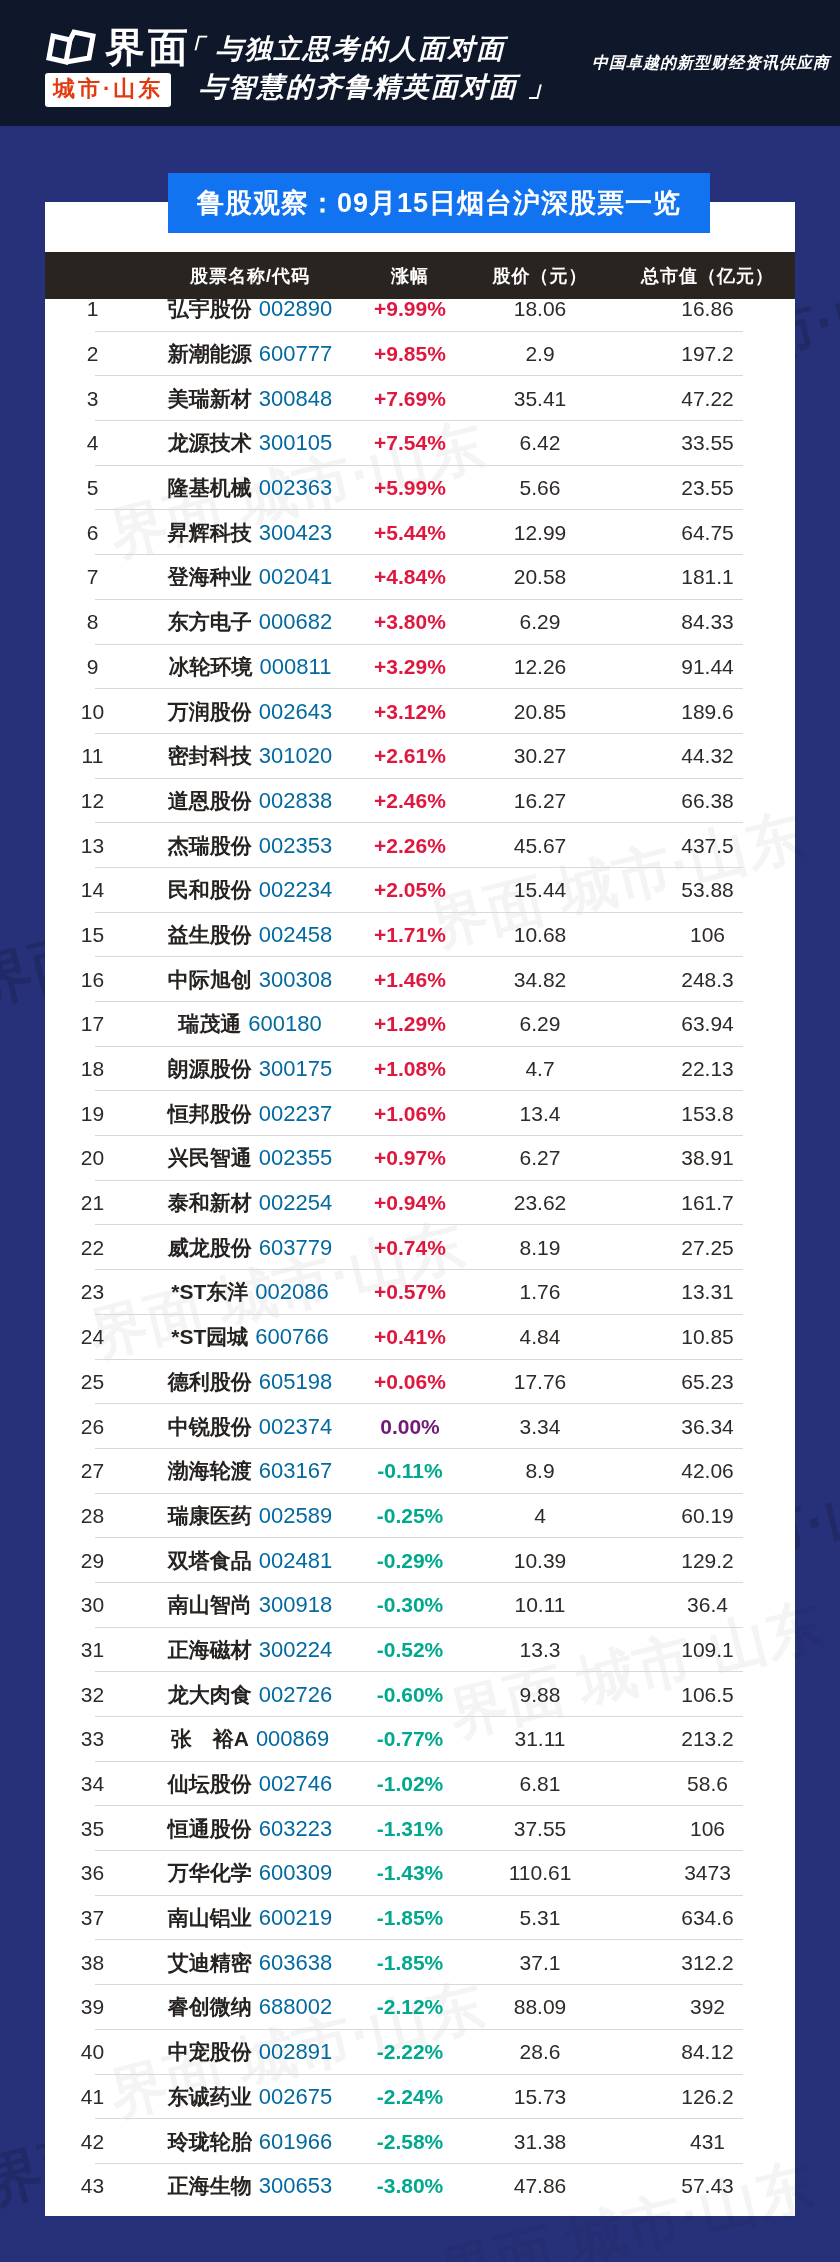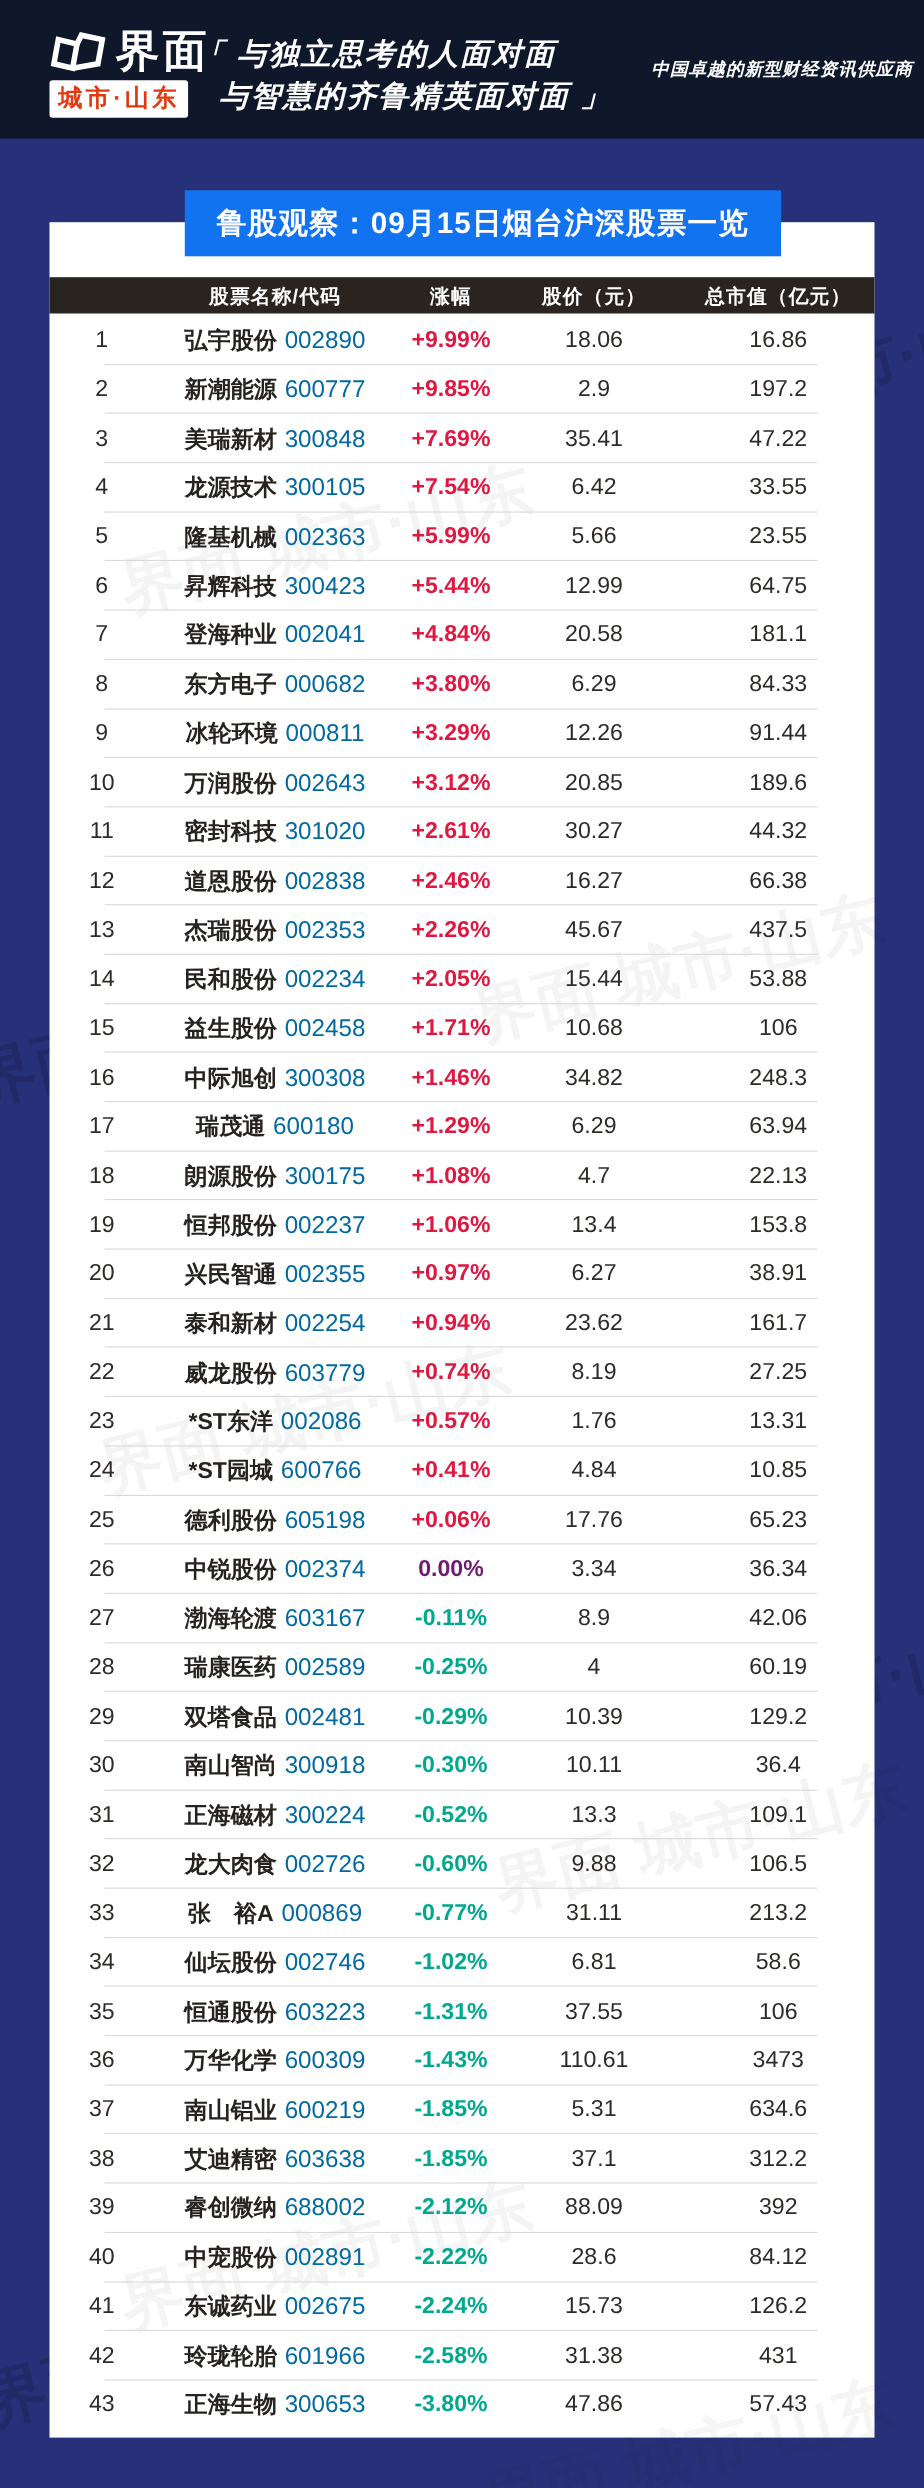--- a/index.html
+++ b/index.html
@@ -40,21 +40,21 @@
     background:#1273F0;color:#fff;z-index:4;
     display:flex;align-items:center;justify-content:center;
     font-size:27px;font-weight:bold;letter-spacing:1px;white-space:nowrap;
   }
   
   .card{
     position:absolute;left:45px;top:202px;width:750px;height:2014px;
     background:#ffffff;z-index:2;
   }
   .thead{
-    position:absolute;top:50px;left:0;width:750px;height:33px;
+    position:absolute;top:50px;left:0;width:750px;height:47px;
     background:#2A2420;color:#fff;z-index:2;
     display:grid;grid-template-columns:95px 220px 100px 160px 175px;
     align-items:center;font-size:18px;font-weight:bold;letter-spacing:1px;
   }
   .thead .th{text-align:center;}
   .rows{position:absolute;top:85px;left:0;width:750px;z-index:2;}
   .row{
     display:grid;grid-template-columns:95px 220px 100px 160px 175px;
     align-items:center;height:44.7px;position:relative;
     font-size:21px;color:#2E2A28;

